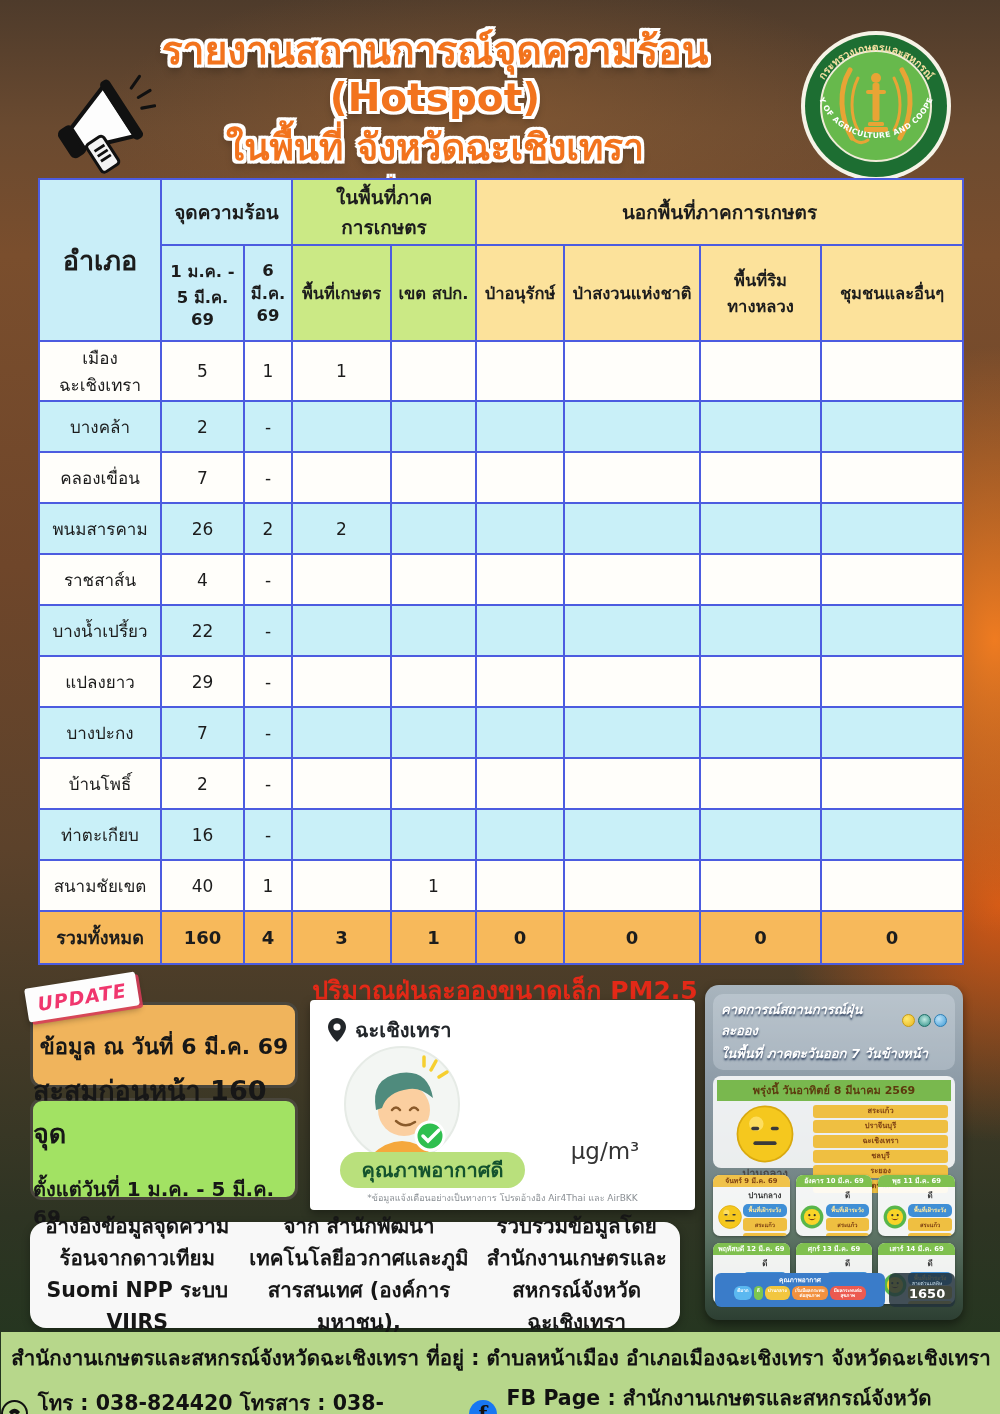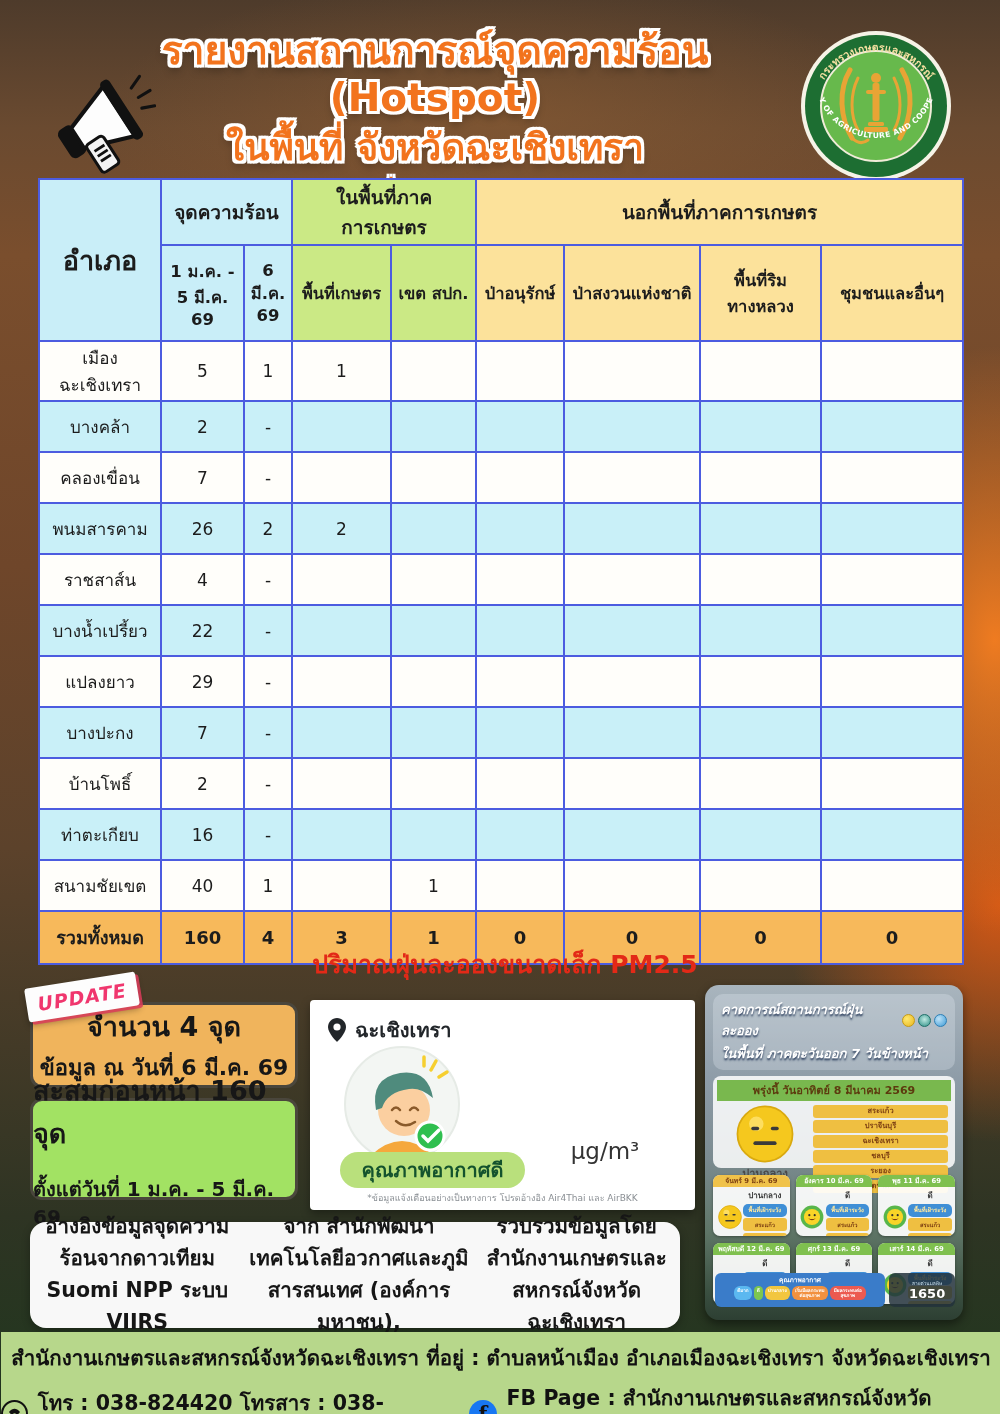--- a/index.html
+++ b/index.html
@@ -31,21 +31,21 @@
   .th-yellow{background:#fce29b;}
   .district-h{font-size:27px !important;font-weight:700;}
   tbody td{font-size:17px;}
   td.district{font-size:17px;}
   .row-white td{background:#fffefa;}
   .row-cyan td{background:#c9f0f8;}
   .row-total td{background:#f7b95b;font-weight:800;font-size:18px;height:53px;}
   tbody tr{height:51px;}
 
   
-  .pm-title{position:absolute;left:305px;top:944px;width:400px;text-align:center;
+  .pm-title{position:absolute;left:305px;top:970px;width:400px;text-align:center;
     font-size:25px;font-weight:800;color:#e32917;}
   .update-ribbon{position:absolute;left:26px;top:980px;width:112px;height:34px;background:#fdfdfd;
     transform:rotate(-9deg);display:flex;align-items:center;justify-content:center;
     box-shadow:3px 3px 0 rgba(220,60,90,.85),0 4px 6px rgba(0,0,0,.3);border-radius:3px;z-index:5;}
   .update-ribbon span{font-size:19px;font-weight:800;font-style:italic;color:#f0366e;letter-spacing:1px;}
   .box-orange{position:absolute;left:30px;top:1002px;width:268px;height:86px;background:#f0b45c;
     border:3px solid #4a463c;border-radius:12px;display:flex;flex-direction:column;align-items:center;justify-content:center;}
   .box-orange .l1{font-size:27px;font-weight:800;color:#171717;}
   .box-orange .l2{font-size:22px;font-weight:800;color:#171717;margin-top:2px;}
   .box-green{position:absolute;left:30px;top:1098px;width:268px;height:102px;background:#a2e263;
@@ -354,21 +354,20 @@
         </tbody>
     </table>
   </div>
 
   <div class="pm-title">ปริมาณฝุ่นละอองขนาดเล็ก PM2.5</div>
 
   <div class="update-ribbon">
     <span>UPDATE</span>
   </div>
   <div class="box-orange">
-    <div class="l1">จำนวน 4 จุด</div>
     <div class="l2">ข้อมูล ณ วันที่ 6 มี.ค. 69</div>
   </div>
   <div class="box-green">
     <div class="l1">สะสมก่อนหน้า 160 จุด</div>
     <div class="l2">ตั้งแต่วันที่ 1 ม.ค. - 5 มี.ค. 69</div>
   </div>
 
   <div class="pm-card">
     <div class="pm-loc">
       <svg width="18" height="24" viewBox="0 0 18 24">

